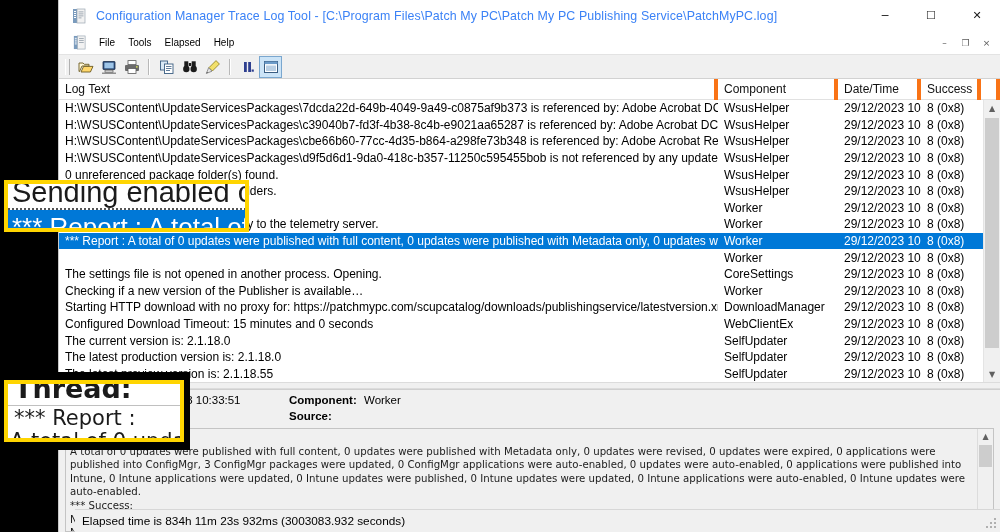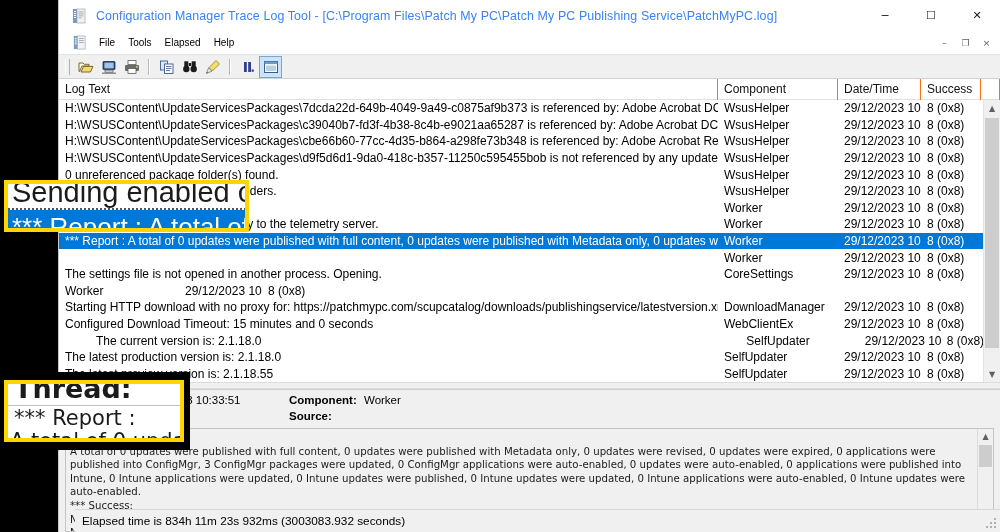--- a/index.html
+++ b/index.html
@@ -128,21 +128,21 @@
     font-size: 12px;
     color: #111;
     align-items: center;
     box-sizing: border-box;
   }
   .lheader .hcell {
     box-sizing: border-box;
     padding-left: 6px;
     height: 21px;
     line-height: 21px;
-    border-right: 1px solid #f97316;
+    border-right: 4px solid #f97316;
     overflow: hidden;
     white-space: nowrap;
   }
   .c-log   { width: 659px; }
   .c-comp  { width: 120px; }
   .c-date  { width: 83px; }
   .c-thr   { width: 60px; }
   .c-pad   { flex: 1; }
 
   .rows { position: relative; }
@@ -517,38 +517,39 @@
             <div class="cell" style="width: 83px;">29/12/2023 10:33</div>
             <div class="cell" style="width: 60px;">8 (0x8)</div>
           </div>
           <div class="row">
             <div class="cell" style="width: 659px;">The settings file is not opened in another process. Opening.</div>
             <div class="cell" style="width: 120px;">CoreSettings</div>
             <div class="cell" style="width: 83px;">29/12/2023 10:33</div>
             <div class="cell" style="width: 60px;">8 (0x8)</div>
           </div>
           <div class="row">
+            <div class="cell" style="width: 659px;">Checking if a new version of the Publisher is available…</div>
             <div class="cell" style="width: 120px;">Worker</div>
             <div class="cell" style="width: 83px;">29/12/2023 10:33</div>
             <div class="cell" style="width: 60px;">8 (0x8)</div>
           </div>
           <div class="row">
             <div class="cell" style="width: 659px;">Starting HTTP download with no proxy for: https://patchmypc.com/scupcatalog/downloads/publishingservice/latestversion.xml</div>
             <div class="cell" style="width: 120px;">DownloadManager</div>
             <div class="cell" style="width: 83px;">29/12/2023 10:33</div>
             <div class="cell" style="width: 60px;">8 (0x8)</div>
           </div>
           <div class="row">
             <div class="cell" style="width: 659px;">Configured Download Timeout: 15 minutes and 0 seconds</div>
             <div class="cell" style="width: 120px;">WebClientEx</div>
             <div class="cell" style="width: 83px;">29/12/2023 10:33</div>
             <div class="cell" style="width: 60px;">8 (0x8)</div>
           </div>
           <div class="row">
-            <div class="cell" style="width: 659px; margin-left: 31px;">The current version is: 2.1.18.0</div>
+            <div class="cell" style="width: 659px;">The current version is: 2.1.18.0</div>
             <div class="cell" style="width: 120px;">SelfUpdater</div>
             <div class="cell" style="width: 83px;">29/12/2023 10:33</div>
             <div class="cell" style="width: 60px;">8 (0x8)</div>
           </div>
           <div class="row">
             <div class="cell" style="width: 659px;">The latest production version is: 2.1.18.0</div>
             <div class="cell" style="width: 120px;">SelfUpdater</div>
             <div class="cell" style="width: 83px;">29/12/2023 10:33</div>
             <div class="cell" style="width: 60px;">8 (0x8)</div>
           </div>

